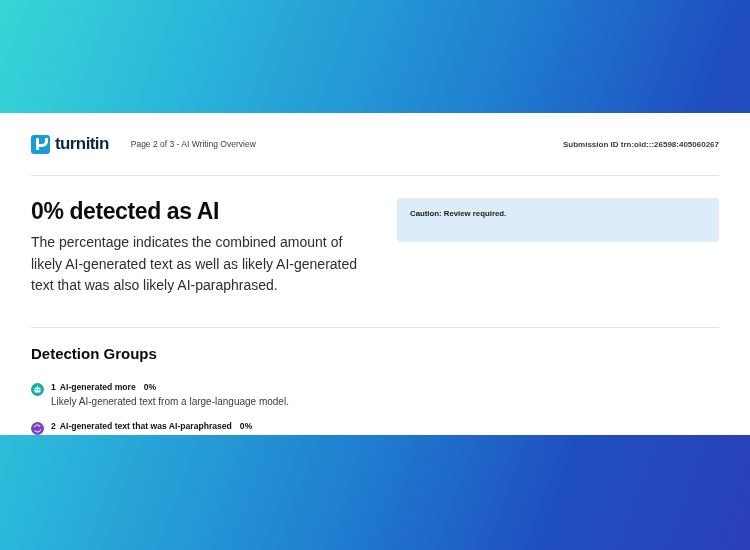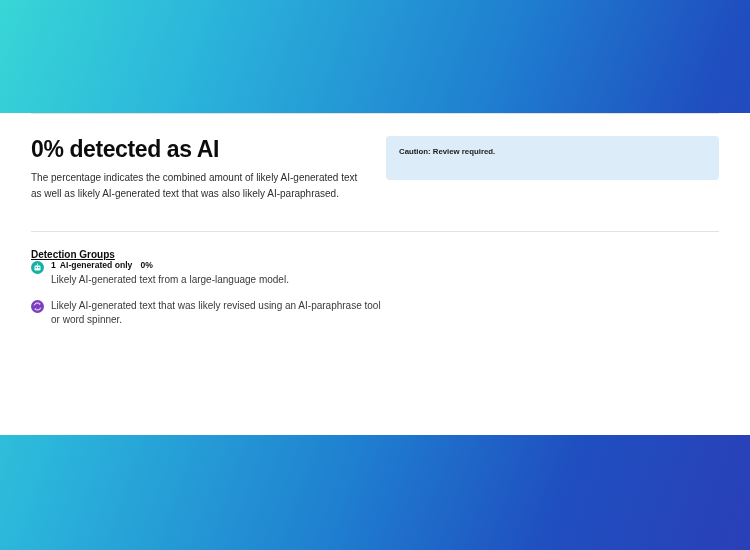--- a/index.html
+++ b/index.html
@@ -94,35 +94,35 @@
   .rule {
     height: 1px;
     background: #e2e2e2;
     width: 100%;
   }
 
   
   .summary {
     display: flex;
     padding-top: 22px;
-    gap: 25px;
+    gap: 36px;
   }
   .summary-left {
     width: 330px;
     flex: none;
   }
   .big-stat {
     font-size: 23px;
     font-weight: bold;
     color: #0c0c0c;
     letter-spacing: -0.4px;
     margin: 0 0 7px 0;
   }
   .summary-desc {
-    font-size: 10px;
+    font-size: 14px;
     line-height: 1.55;
     color: #2d2d2d;
     margin: 0;
     max-width: 330px;
   }
   .caution {
     flex: 1;
     background: #dcecf8;
     border-radius: 4px;
     padding: 11px 9px 14px 13px;
@@ -141,25 +141,24 @@
     color: #1f1f1f;
     margin: 0;
   }
 
   .rule-2 {
     margin-top: 30px;
   }
 
   
   .groups-title {
-    font-size: 10px;
+    font-size: 15px;
     font-weight: bold;
     color: #0c0c0c;
-    margin: 17px 0 0 0;
-    text-decoration: underline;
+    margin: 17px 0 20px 0;
   }
   .group {
     display: flex;
     align-items: flex-start;
     gap: 7px;
     margin-bottom: 11px;
   }
   .group-badge {
     width: 13px;
     height: 13px;
@@ -189,20 +188,28 @@
   }
 </style>
 </head>
 <body>
 
 <div class="backdrop"></div>
 
 <div class="page">
   <div class="page-inner">
 
+    <div class="doc-header">
+      <div class="logo">
+        <span class="logo-mark"></span>
+        <span class="logo-word">turnitin</span>
+      </div>
+      <div class="header-center">Page 2 of 3 - AI Writing Overview</div>
+      <div class="header-right">Submission ID trn:oid:::26598:405060267</div>
+    </div>
 
     <div class="rule"></div>
 
     <div class="summary">
       <div class="summary-left">
         <h1 class="big-stat">0% detected as AI</h1>
         <p class="summary-desc">The percentage indicates the combined amount of likely AI-generated text as well as likely AI-generated text that was also likely AI-paraphrased.</p>
       </div>
       <div class="caution">
         <p class="caution-title">Caution: Review required.</p>
@@ -218,36 +225,38 @@
         <span class="group-badge badge-teal">
           <svg width="9" height="9" viewBox="0 0 9 9">
               <rect x="1.5" y="2.5" width="6" height="5" rx="1.2" fill="#ffffff"></rect>
               <rect x="4.1" y="0.4" width="0.8" height="1.8" fill="#ffffff"></rect>
               <circle cx="3.2" cy="4.6" r="0.8" fill="#13b0a5"></circle>
               <circle cx="5.8" cy="4.6" r="0.8" fill="#13b0a5"></circle>
             </svg>
         </span>
         <div class="group-text">
           <p class="group-head">
-            <span class="num">1</span><span>AI-generated only</span><span class="pct">0%</span>
+            <span class="num">1</span><span>AI-generated more</span><span class="pct">0%</span>
           </p>
           <p class="group-desc">Likely AI-generated text from a large-language model.</p>
         </div>
       </div>
 
       <div class="group">
         <span class="group-badge badge-purple">
           <svg width="9" height="9" viewBox="0 0 9 9">
               <path d="M1.3 3.3a3.2 3.2 0 0 1 5.6-1.1" stroke="#ffffff" stroke-width="1" fill="none"></path>
               <path d="M7.7 5.7a3.2 3.2 0 0 1-5.6 1.1" stroke="#ffffff" stroke-width="1" fill="none"></path>
               <path d="M7.2 0.9l0.1 1.6-1.6-0.2z" fill="#ffffff"></path>
               <path d="M1.8 8.1l-0.1-1.6 1.6 0.2z" fill="#ffffff"></path>
             </svg>
         </span>
         <div class="group-text">
-          <p class="group-desc">Likely AI-generated text that was likely revised using an AI-paraphrase tool or word spinner.</p>
+          <p class="group-head">
+            <span class="num">2</span><span>AI-generated text that was AI-paraphrased</span><span class="pct">0%</span>
+          </p>
         </div>
       </div>
 
     </div>
 
   </div>
 </div>
 
 </body></html>

